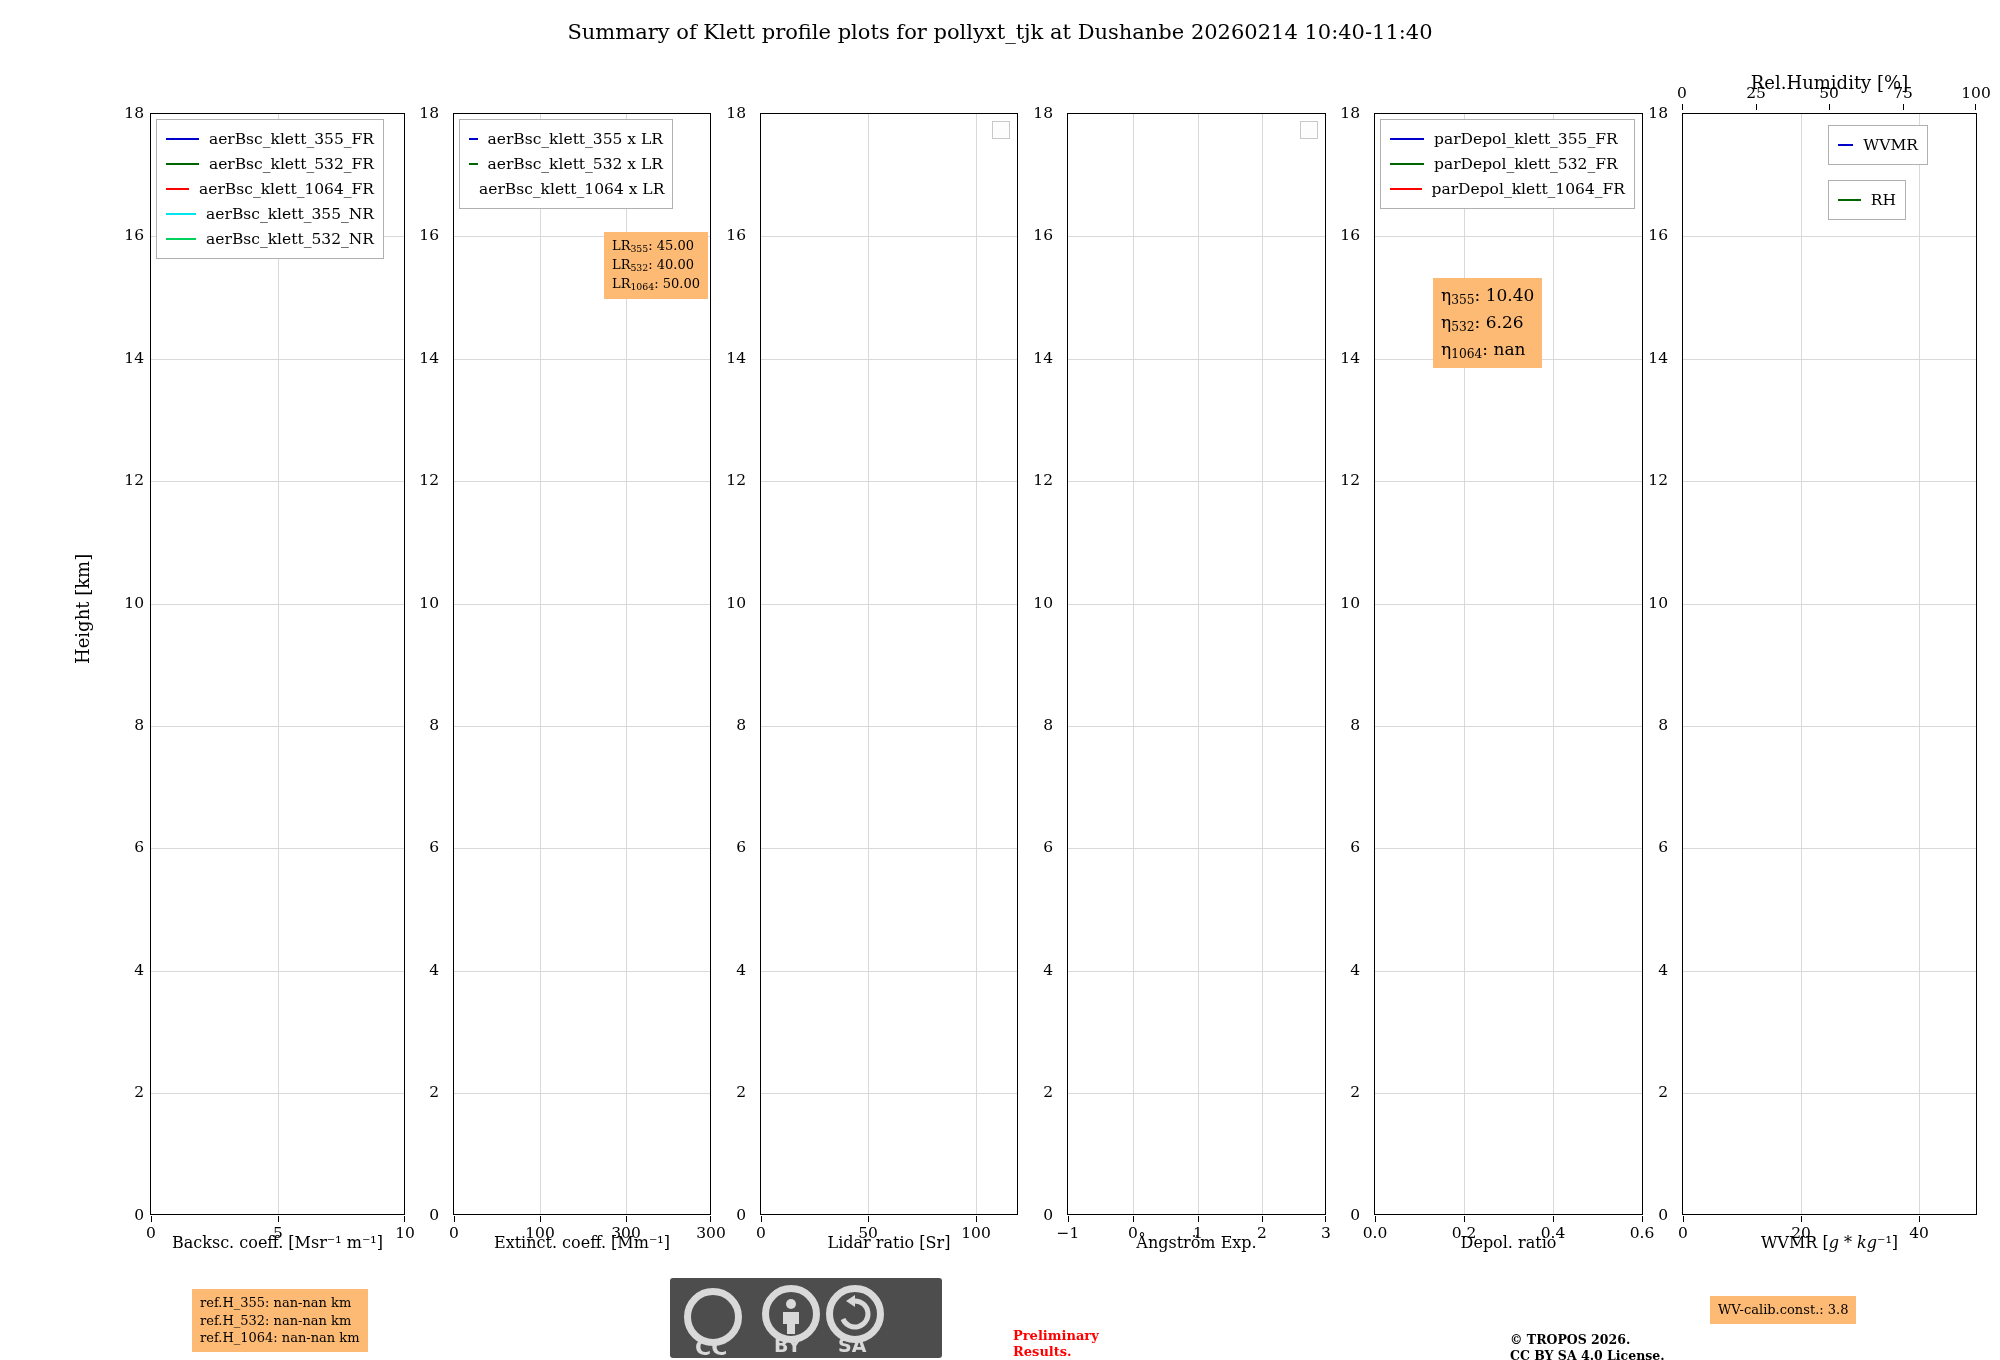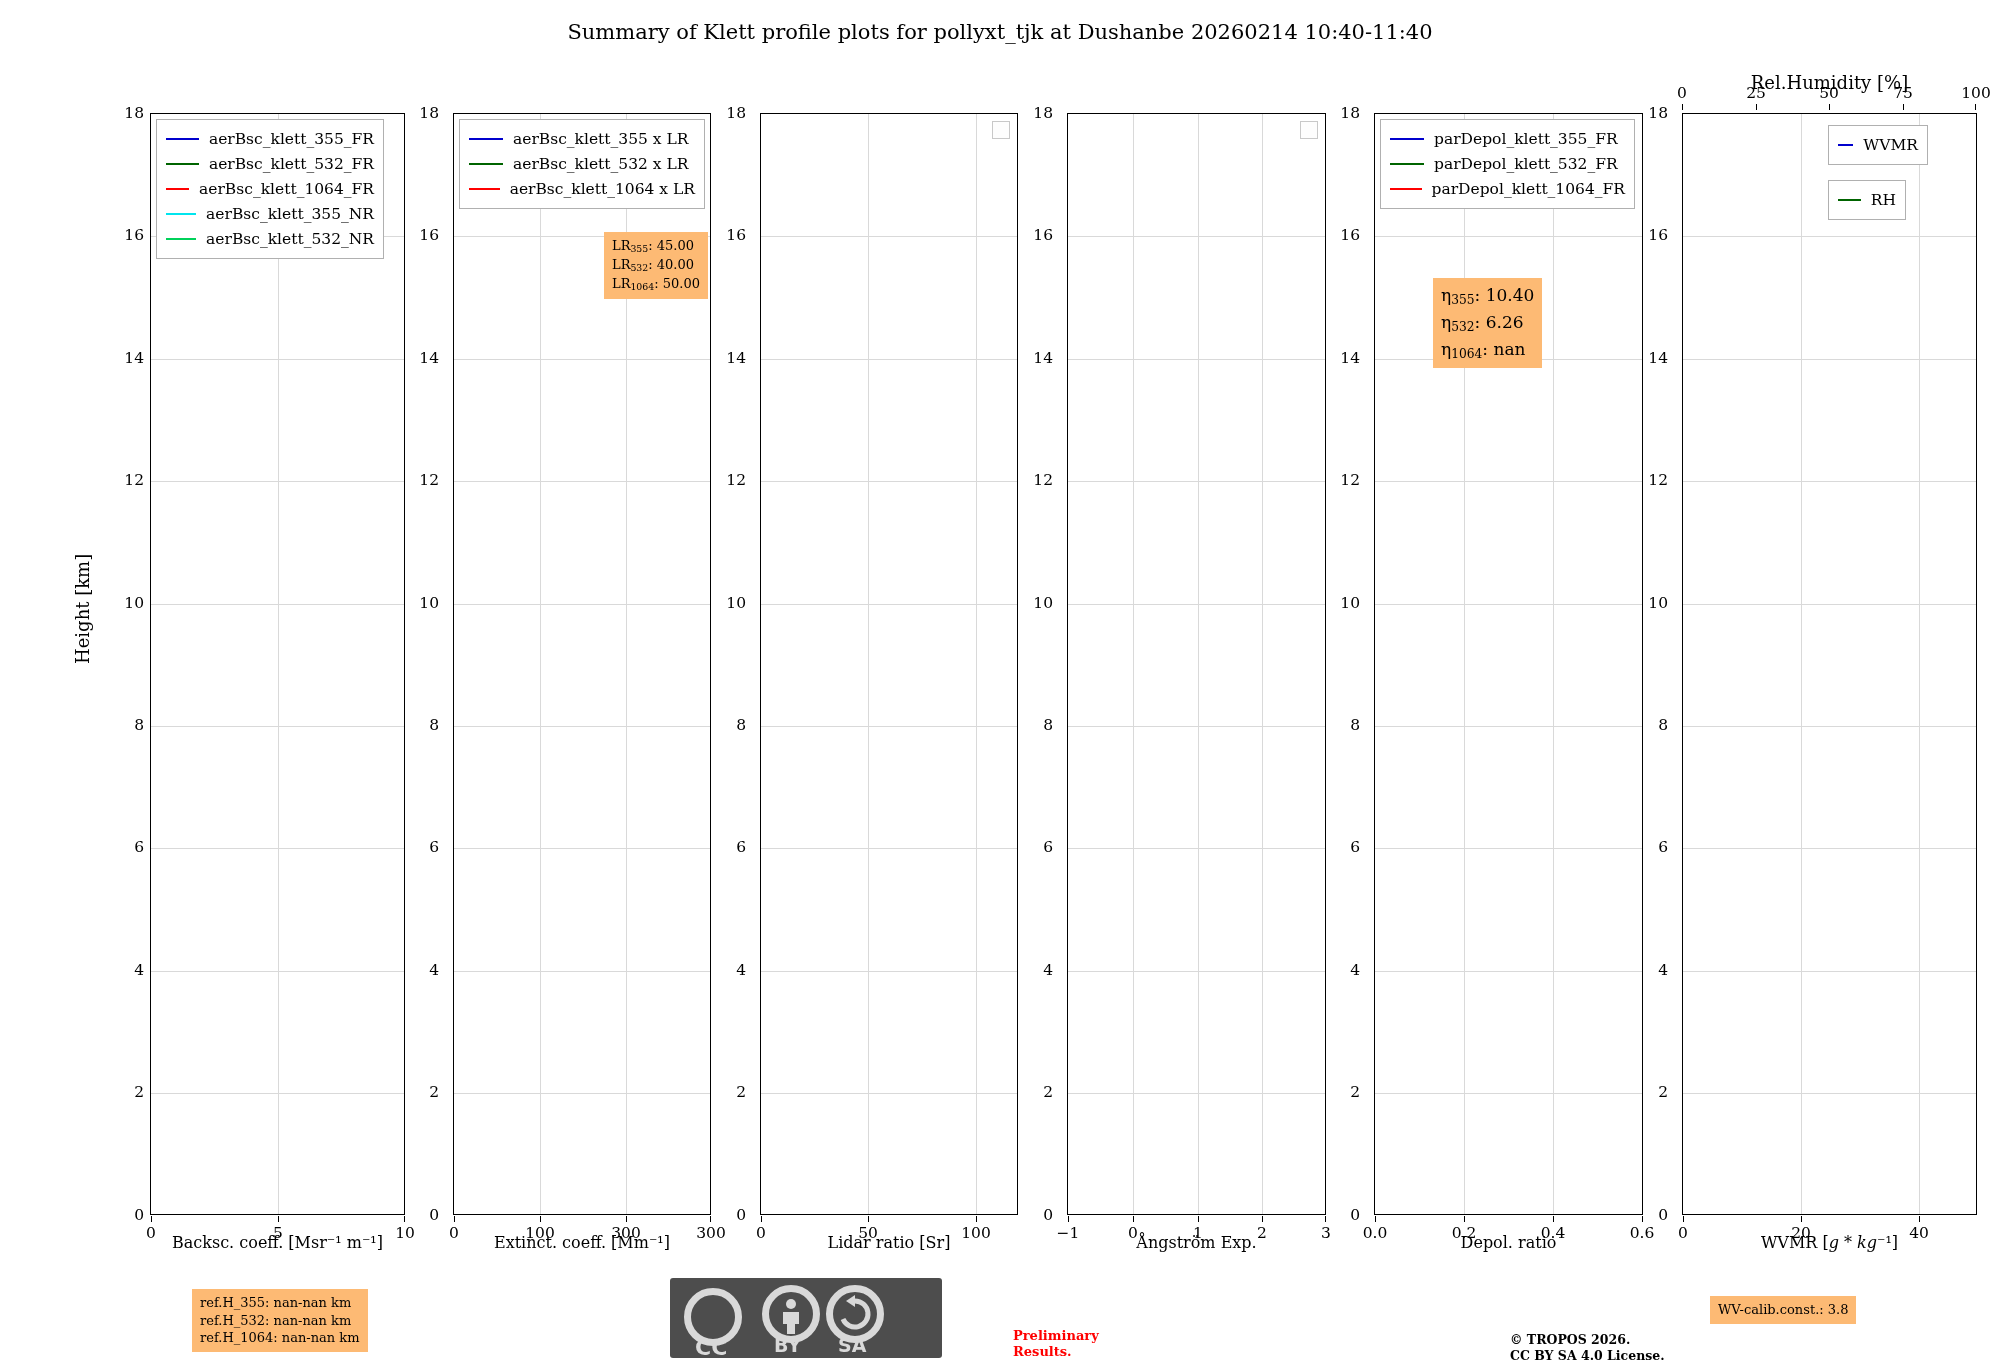--- a/index.html
+++ b/index.html
@@ -314,21 +314,21 @@
     <span style="left:172px;">300</span>
     <span style="left:257px;">300</span>
     <div class="xtick" style="left:0px"></div>
       <div class="xtick" style="left:86px"></div>
     <div class="xtick" style="left:172px"></div>
       <div class="xtick" style="left:256px"></div>
   </div>
 </div>
 <div class="axis-title" style="left:453px; width:258px;">Extinct. coeff. [Mm⁻¹]</div>
 
-<div class="legend" style="left:459px; top:119px; width:246px;">
+<div class="legend" style="left:459px; top:119px; width:214px;">
   <div class="row">
       <span class="swatch" style="border-top-color:#0000cd"></span>
       <span>aerBsc_klett_355 x LR</span>
     </div>
   <div class="row">
       <span class="swatch" style="border-top-color:#006400"></span>
       <span>aerBsc_klett_532 x LR</span>
     </div>
   <div class="row">
       <span class="swatch" style="border-top-color:#ff0000"></span>

